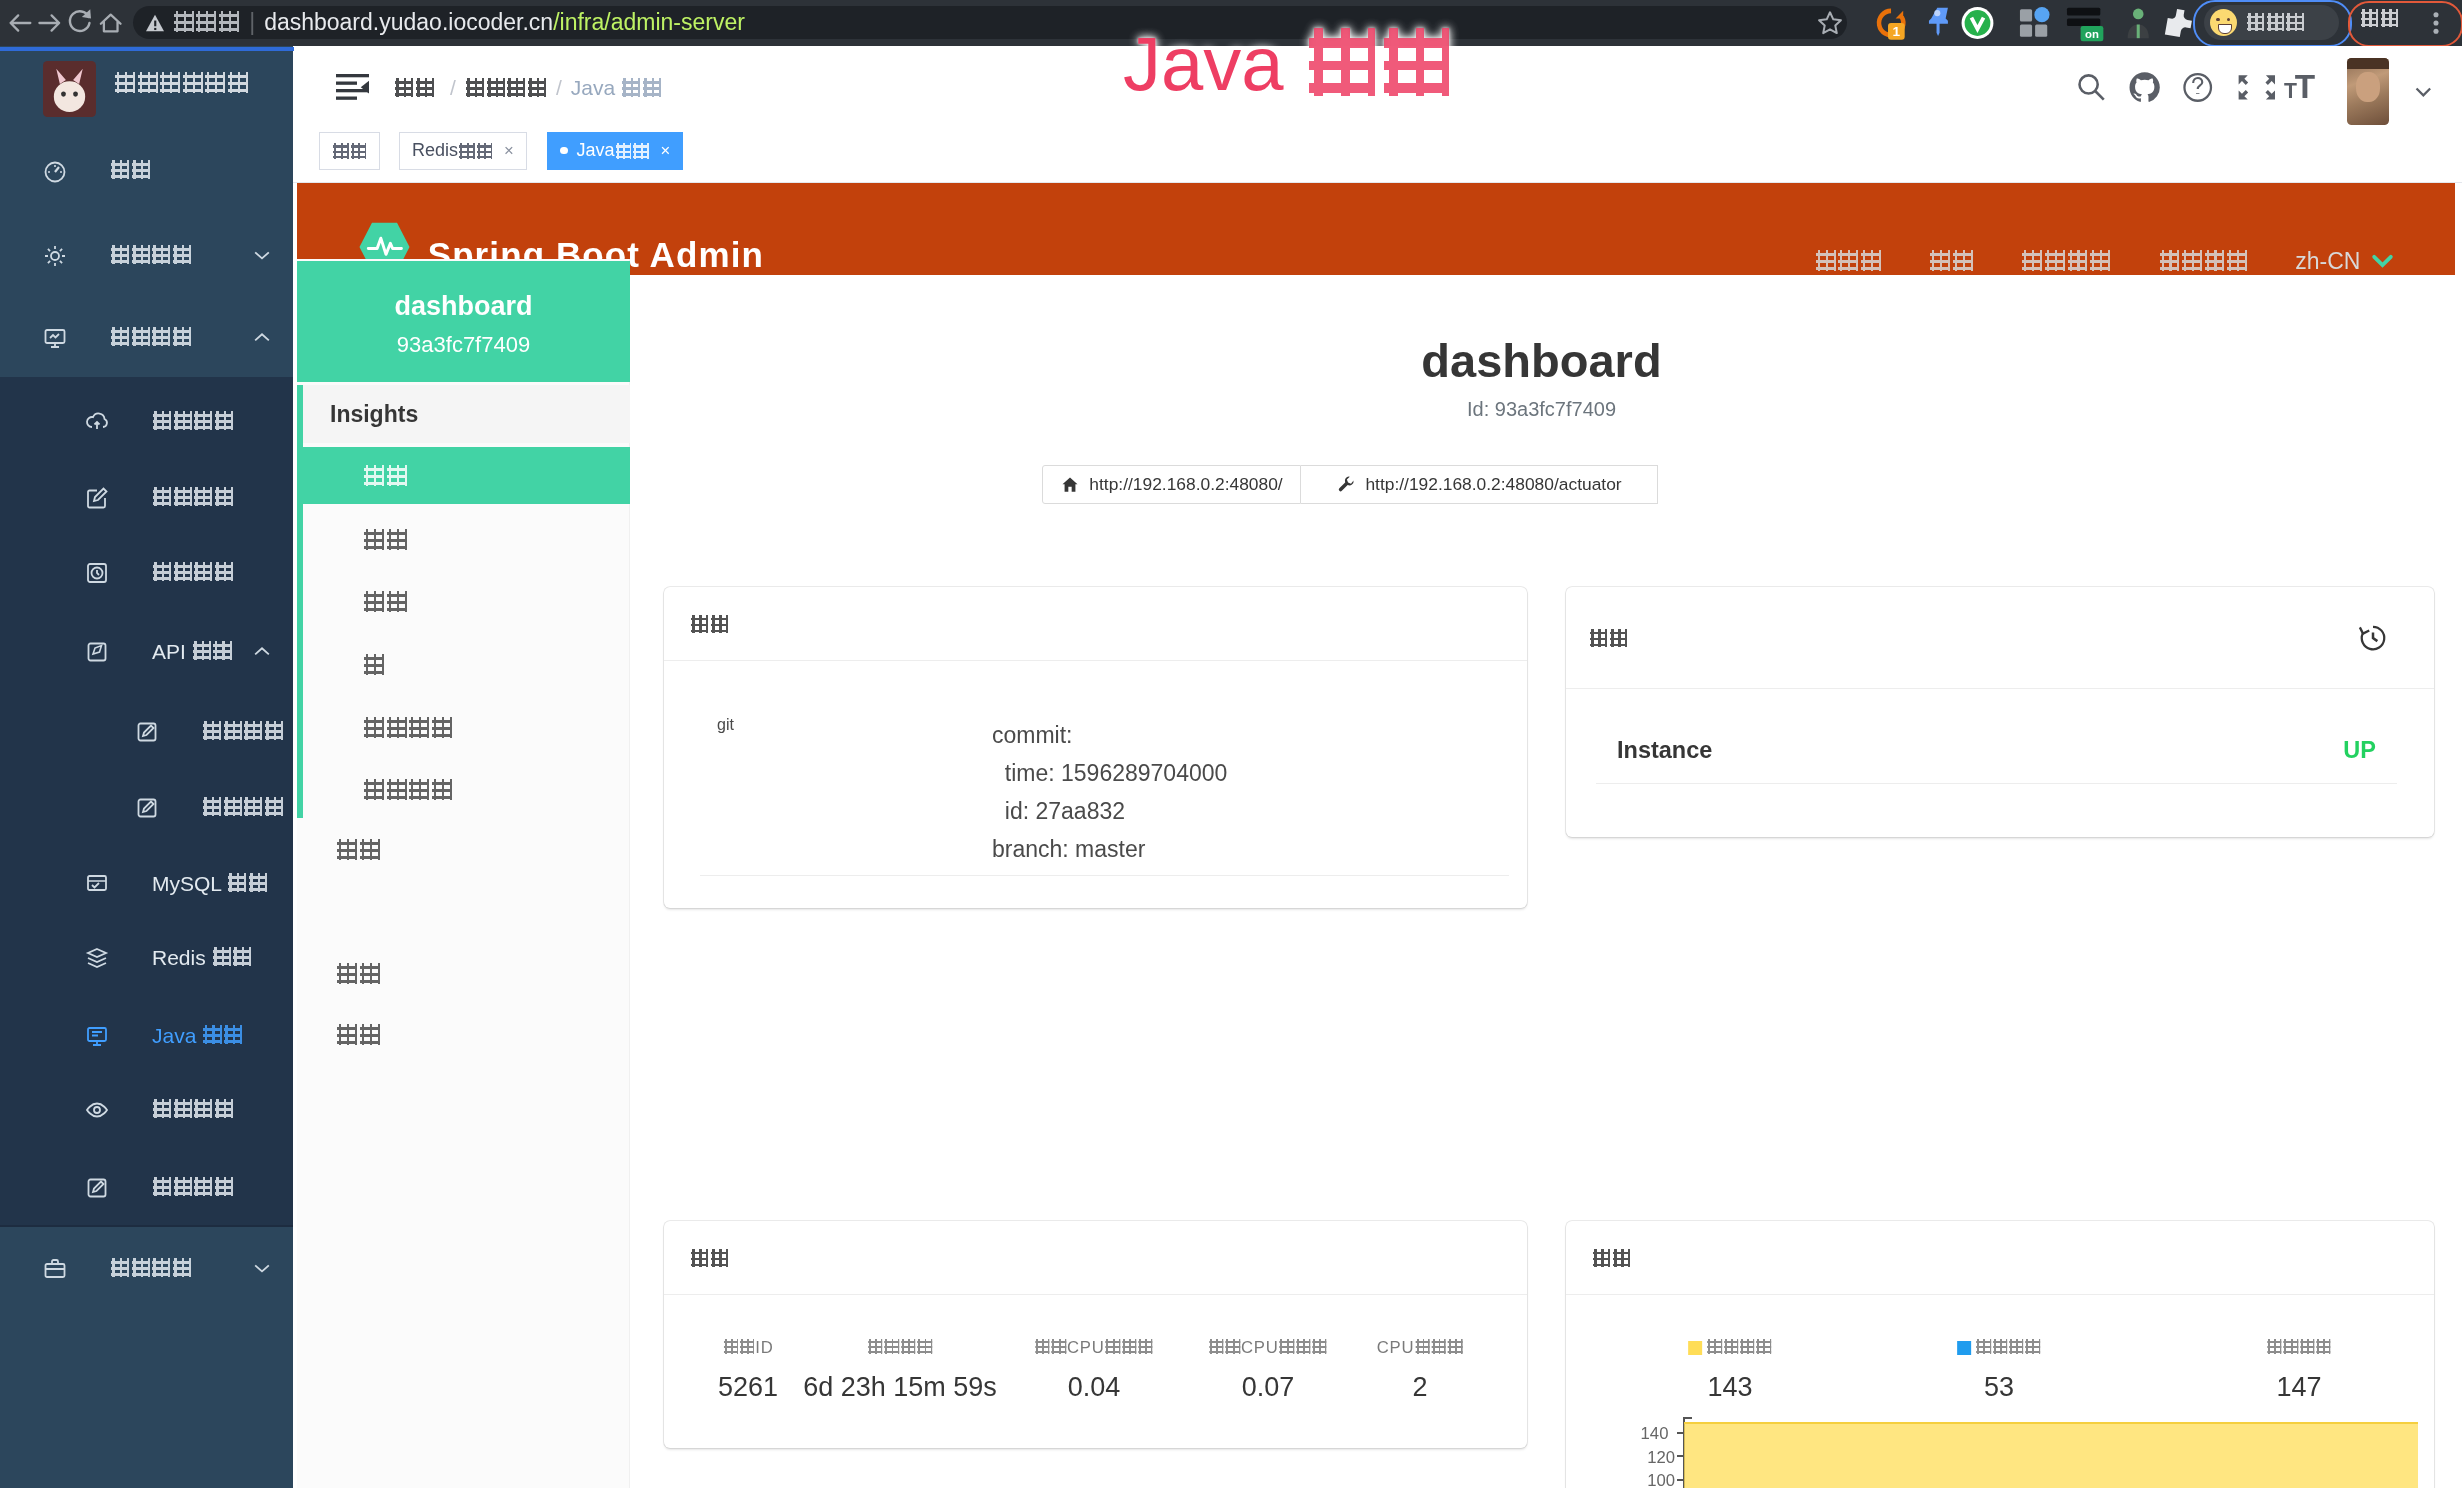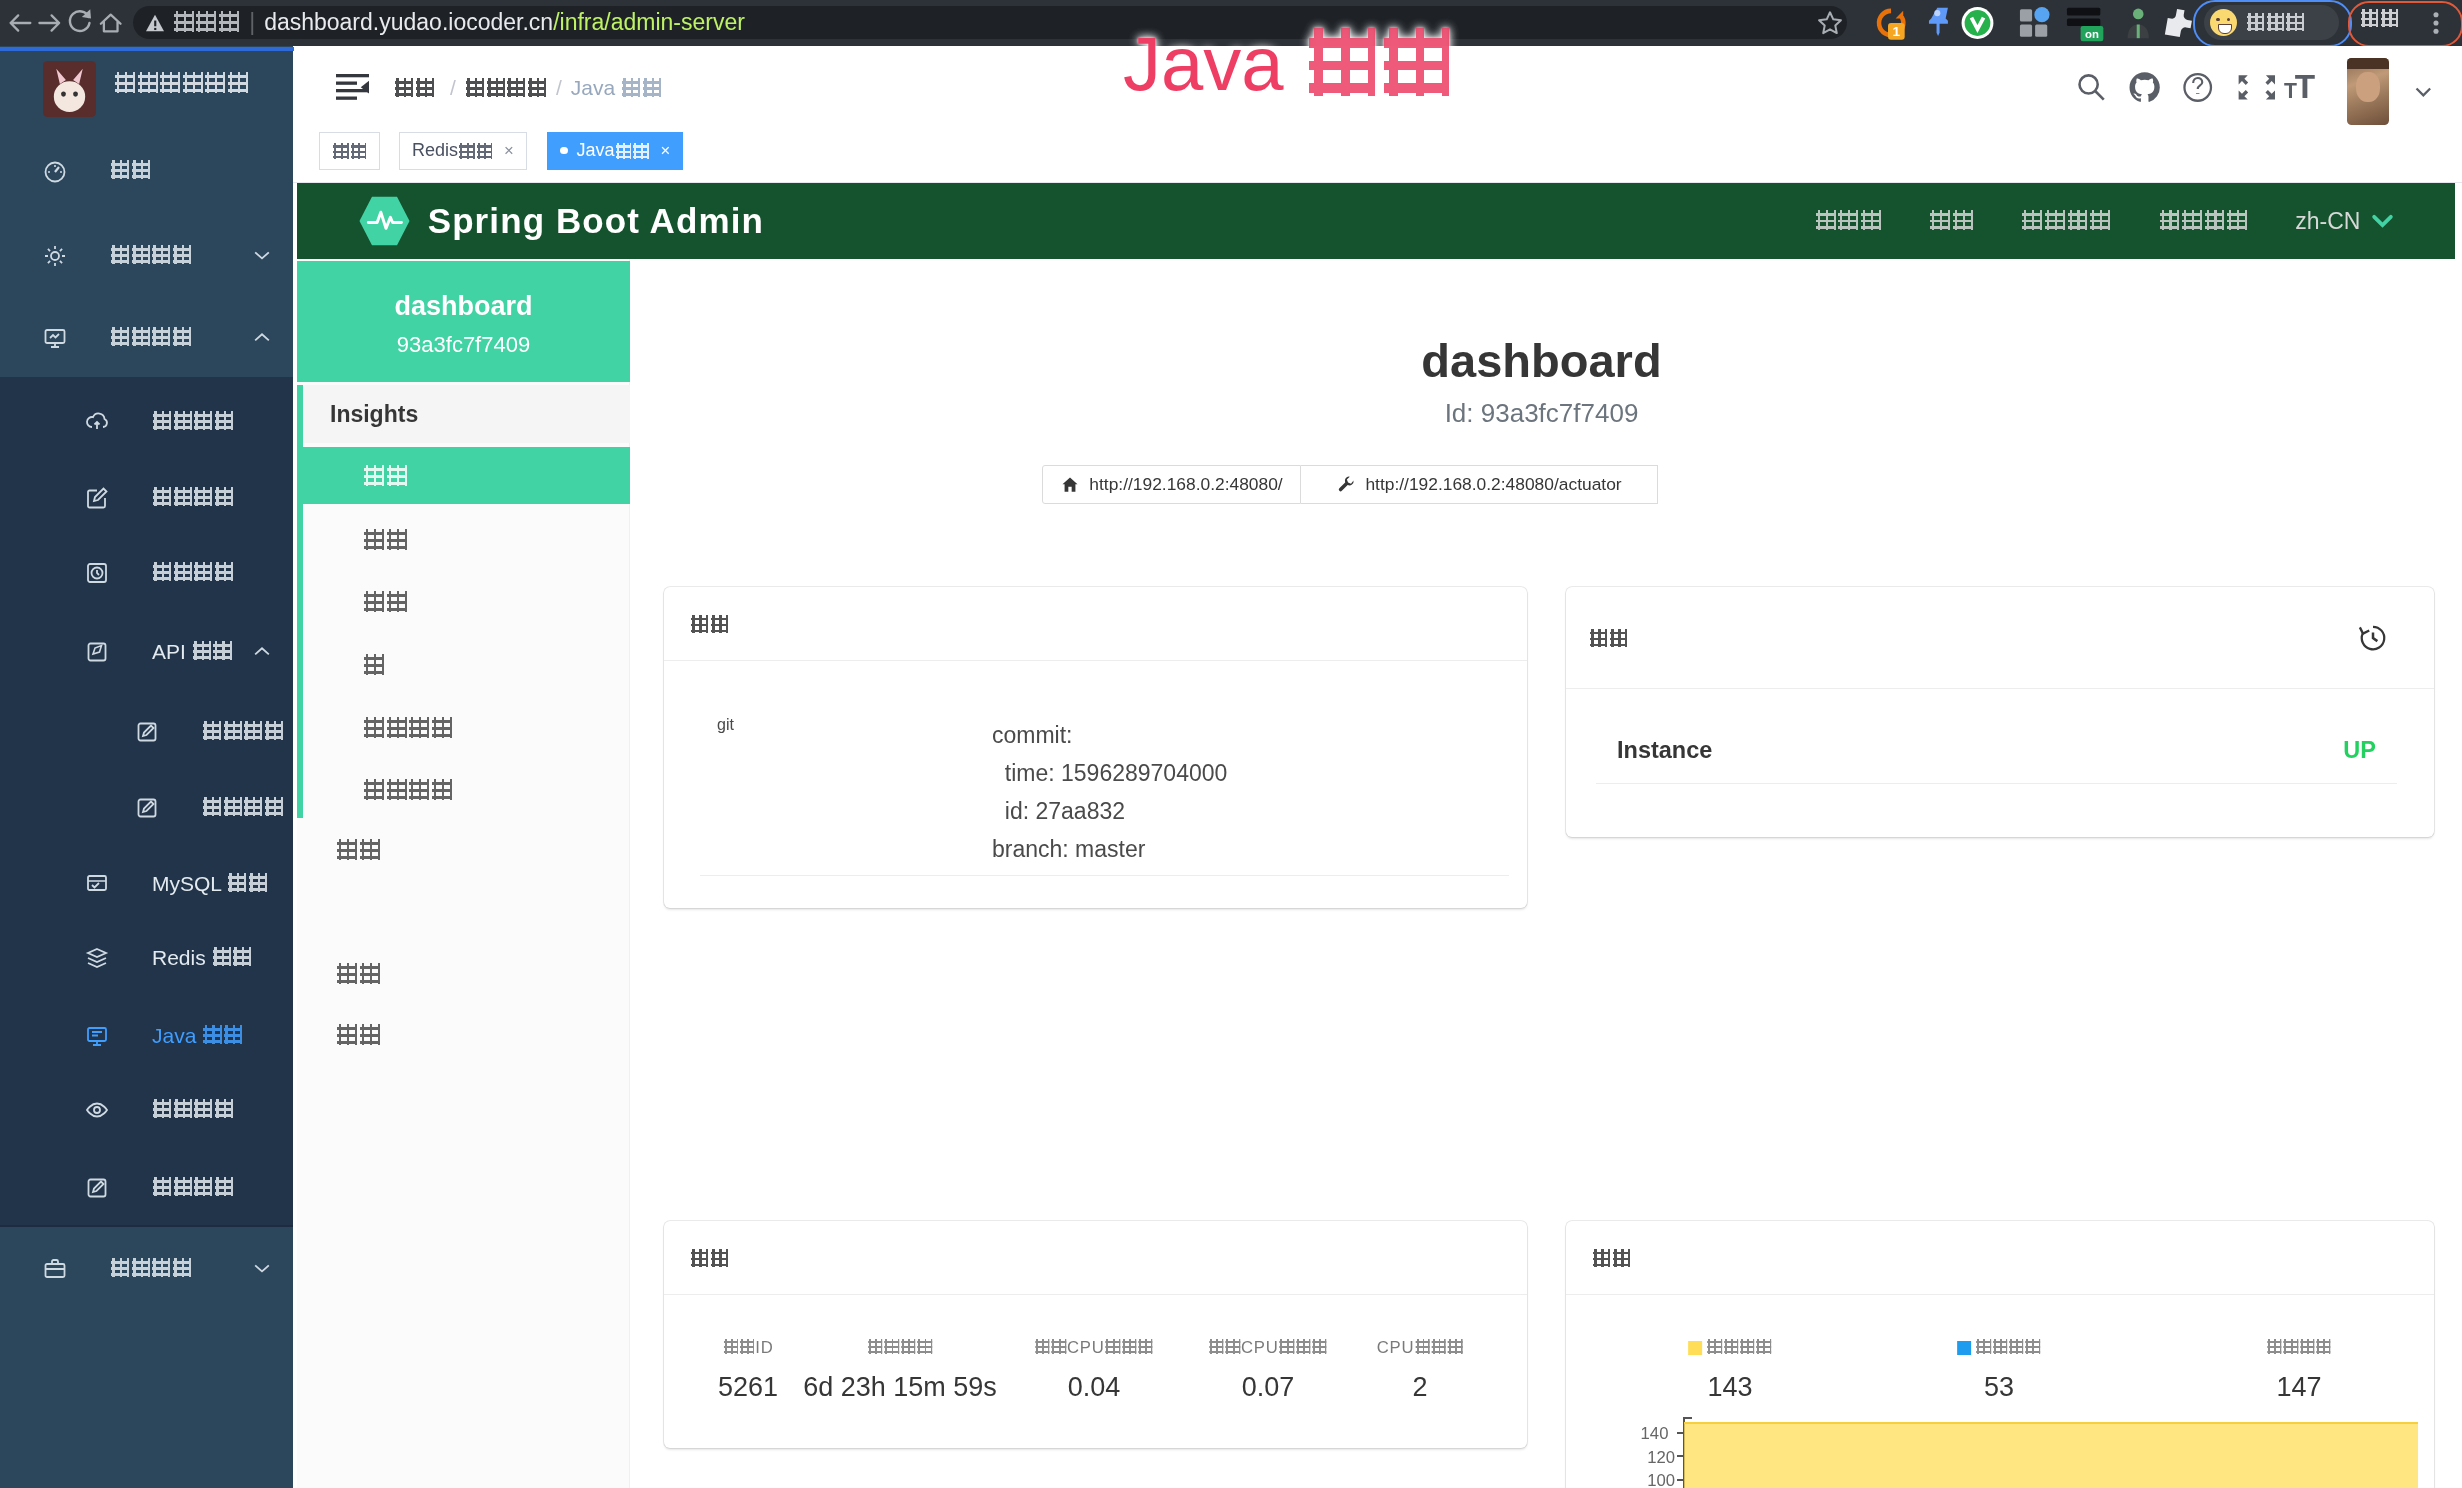--- a/index.html
+++ b/index.html
@@ -20,21 +20,21 @@
 #sbar{left:0;top:46px;width:293px;height:1443px;background:#2c465c;color:#e3eaf0}
 #subm{position:absolute;left:0;top:331px;width:293px;height:850px;background:#22344a;border-bottom:2.3px solid #1d2c40;box-sizing:border-box}
 .mi{position:absolute;display:flex;align-items:center;font-size:21px;white-space:nowrap}
 .mi svg{margin-right:43px}
 
 #nav{left:293px;top:46px;width:2170px;height:82px;background:#fff}
 #tabs{left:293px;top:127px;width:2170px;height:55px;background:#fff;border-bottom:0.8px solid #e4e7ed}
 .tab{position:absolute;top:4.6px;height:38px;border:0.8px solid #d8dce5;background:#fff;color:#495060;
   font-size:18px;display:flex;align-items:center;padding:0 12px;box-sizing:border-box}
 
-#sbahead{left:297px;top:183px;width:2158px;height:76px;background:#14532d;display:flex;align-items:center}
+#sbahead{left:297px;top:183px;width:2158px;height:92px;background:#c2410c;display:flex;align-items:flex-end}
 #sbaside{left:297px;top:259px;width:333px;height:1230px;background:#fbfbfb;border-right:0.8px solid #f0f0f0;box-sizing:border-box}
 .sbi{position:absolute;left:6px;width:327px;display:flex;align-items:center;color:#4a4a4a;font-size:23px}
 
 .card{position:absolute;background:#fff;border-radius:6px;
   box-shadow:0 1.5px 2.3px rgba(10,10,10,.1),0 0 0 0.8px rgba(10,10,10,.1)}
 .chead{position:absolute;left:0;top:0;right:0;display:flex;align-items:center;
   border-bottom:0.8px solid #ededed;font-size:20px;font-weight:bold;color:#363636;padding-left:26px;box-sizing:border-box}
 .stat{position:absolute;text-align:center;transform:translateX(-50%);white-space:nowrap}
 .stat .h{font-size:16.7px;color:#7a7a7a;letter-spacing:0.8px}
 .stat .v{font-size:27px;color:#363636;margin-top:13.7px}
@@ -363,21 +363,21 @@
       <i class="z"></i>
       <i class="z"></i>
     </div>
  <div class="sbi" style="top:747px;height:57px;padding-left:33px;box-sizing:border-box">
       <i class="z"></i>
       <i class="z"></i>
     </div>
 </div>
 <div class="abs" id="main" style="left:629px;top:259px;width:1825px;height:1230px">
  <div style="position:absolute;left:0;width:1825px;top:74px;text-align:center;font-size:47px;font-weight:600;color:#363636">dashboard</div>
- <div style="position:absolute;left:0;width:1825px;top:139px;text-align:center;font-size:26px;color:#6c757d">Id: 93a3fc7f7409</div>
+ <div style="position:absolute;left:0;width:1825px;top:139px;text-align:center;font-size:20px;color:#6c757d">Id: 93a3fc7f7409</div>
 
  <div style="position:absolute;left:413px;top:206px;display:flex;font-size:17.4px;color:#363636">
   <div style="display:flex;align-items:center;justify-content:center;border:0.8px solid #dbdbdb;border-radius:3px 0 0 3px;height:39px;width:259px;box-sizing:border-box;background:#fff">
    <svg width="20" height="20" viewBox="0 0 24 24" style="margin-right:9px">
           <path d="M12 3l9 8h-2.5v9h-4.5v-6h-4v6H5.5v-9H3z" fill="#363636"></path>
         </svg>
    http://192.168.0.2:48080/</div>
   <div style="display:flex;align-items:center;justify-content:center;border:0.8px solid #dbdbdb;border-left:none;height:39px;width:357px;box-sizing:border-box;background:#fff">
    <svg width="20" height="20" viewBox="0 0 24 24" style="margin-right:9px">
           <path d="M21 6.5a5 5 0 0 1-7 5.5L7 19a2.1 2.1 0 0 1-3-3l7-7a5 5 0 0 1 5.5-7L13 5.5 14.5 9 18 10.5z" fill="#363636"></path>

